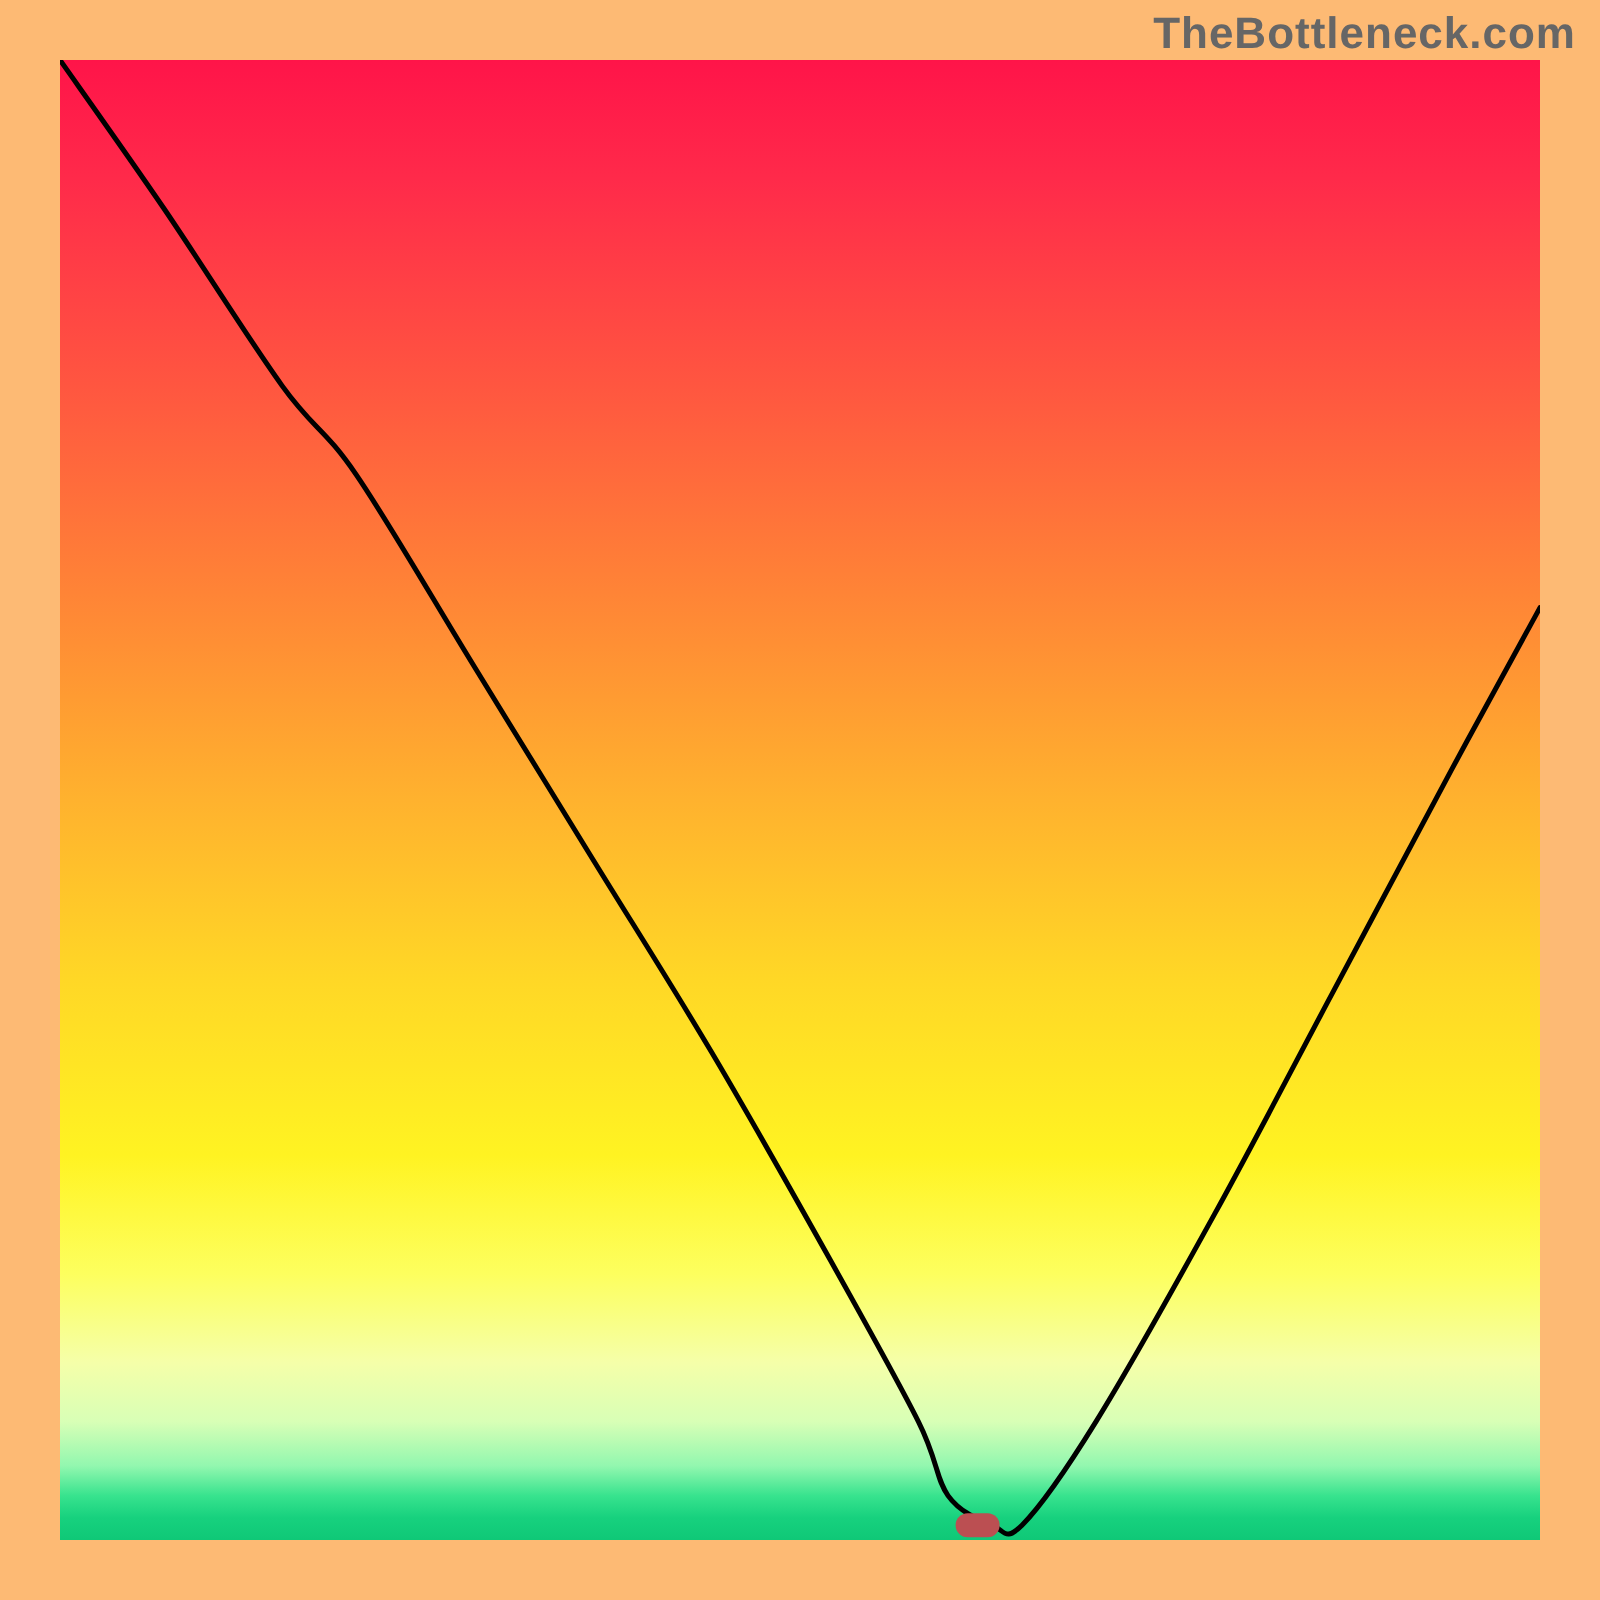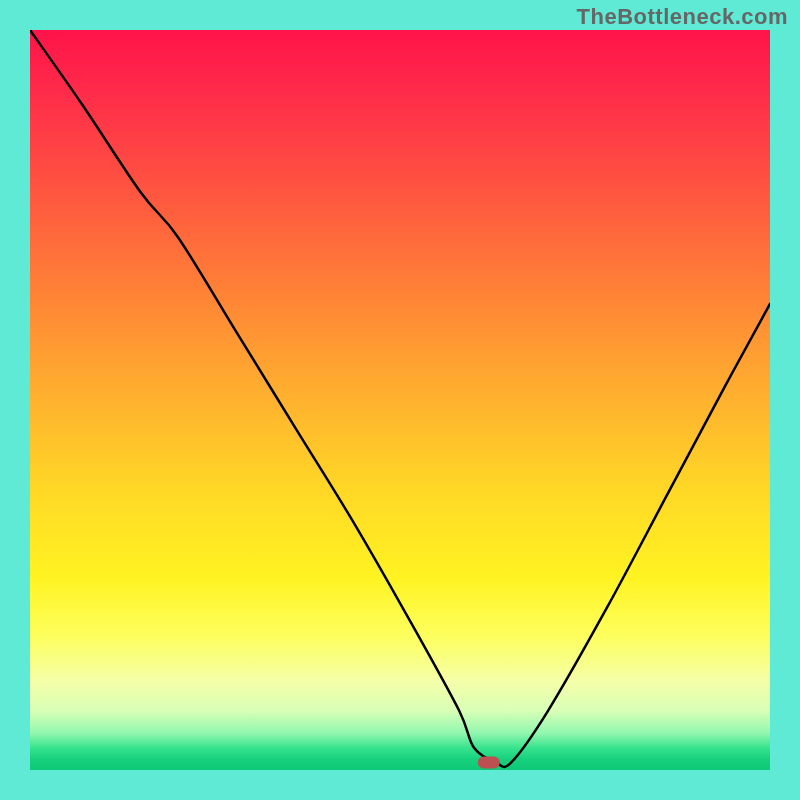--- a/index.html
+++ b/index.html
@@ -8,21 +8,21 @@
     width: 800px;
     height: 800px;
     background: #000;
     overflow: hidden;
     font-family: Arial, Helvetica, sans-serif;
   }
   .frame {
     position: relative;
     width: 800px;
     height: 800px;
-    background: #5eead4;
+    background: #fdba74;
   }
   .watermark {
     position: absolute;
     top: 4px;
     right: 12px;
     color: #666;
     font-size: 22px;
     font-weight: 600;
     letter-spacing: 0.5px;
     z-index: 10;

